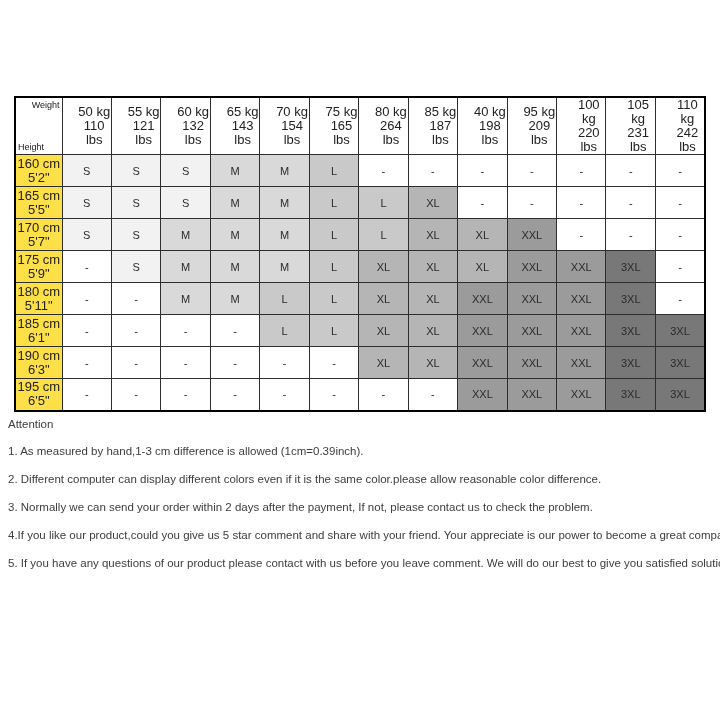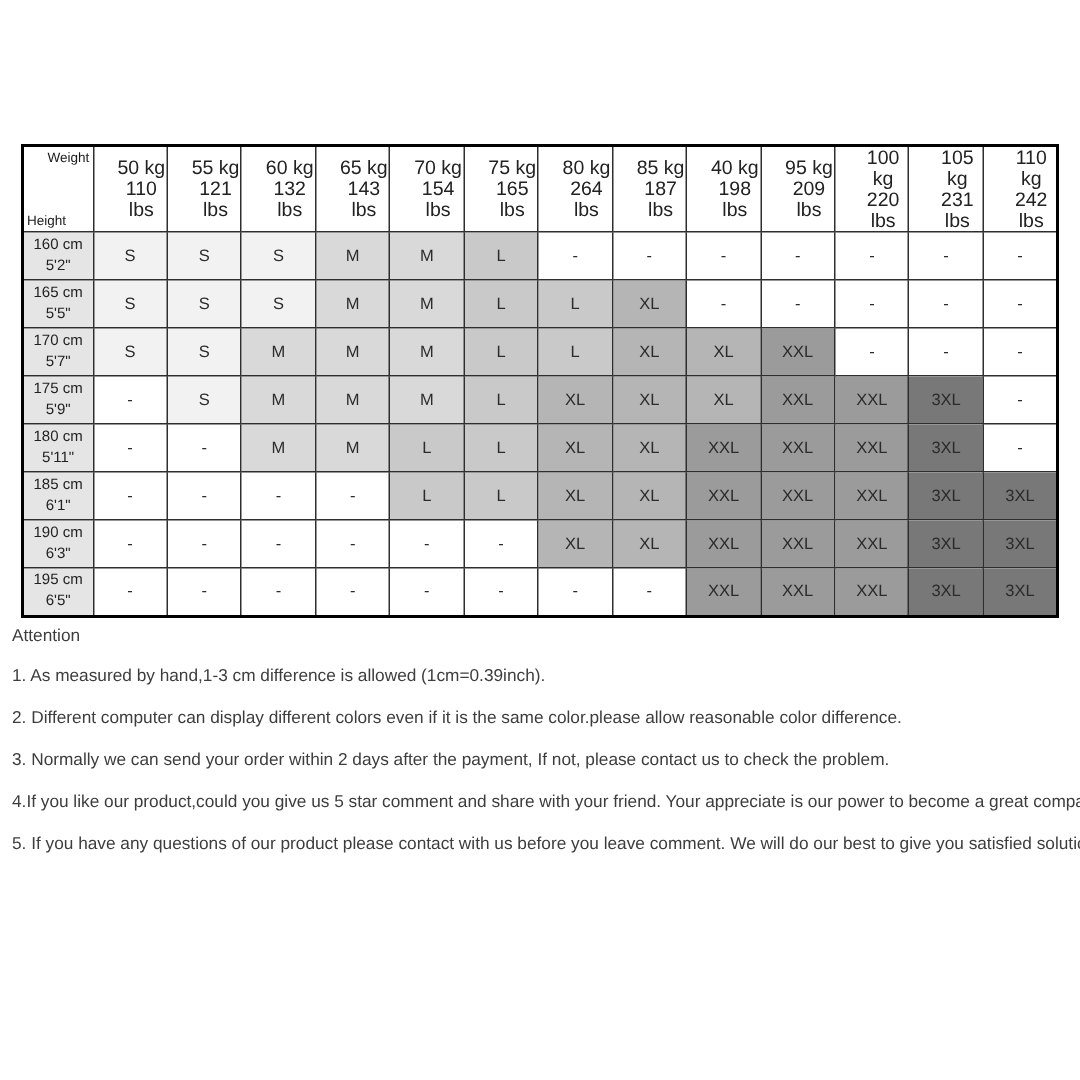--- a/index.html
+++ b/index.html
@@ -43,23 +43,23 @@
     background: linear-gradient(to bottom right,
       #b3b3b3 calc(50% - 1px), #333 calc(50% - 1px),
       #333 calc(50% + 1px), #b3b3b3 calc(50% + 1px));
     font-size: 9px;
     color: #1a1a1a;
   }
   .corner-top { position: absolute; top: 2px; right: 2px; }
   .corner-bottom { position: absolute; bottom: 2px; left: 2px; }
   tbody th.row-head {
     height: 32px;
-    background: #e5e5e5;
+    background: #fde047;
     font-weight: normal;
-    font-size: 10px;
+    font-size: 13px;
     color: #222;
     line-height: 14px;
   }
   tbody td.size-cell {
     height: 32px;
     font-size: 11px;
     color: #2b2b2b;
   }
 
   .attention-label {

